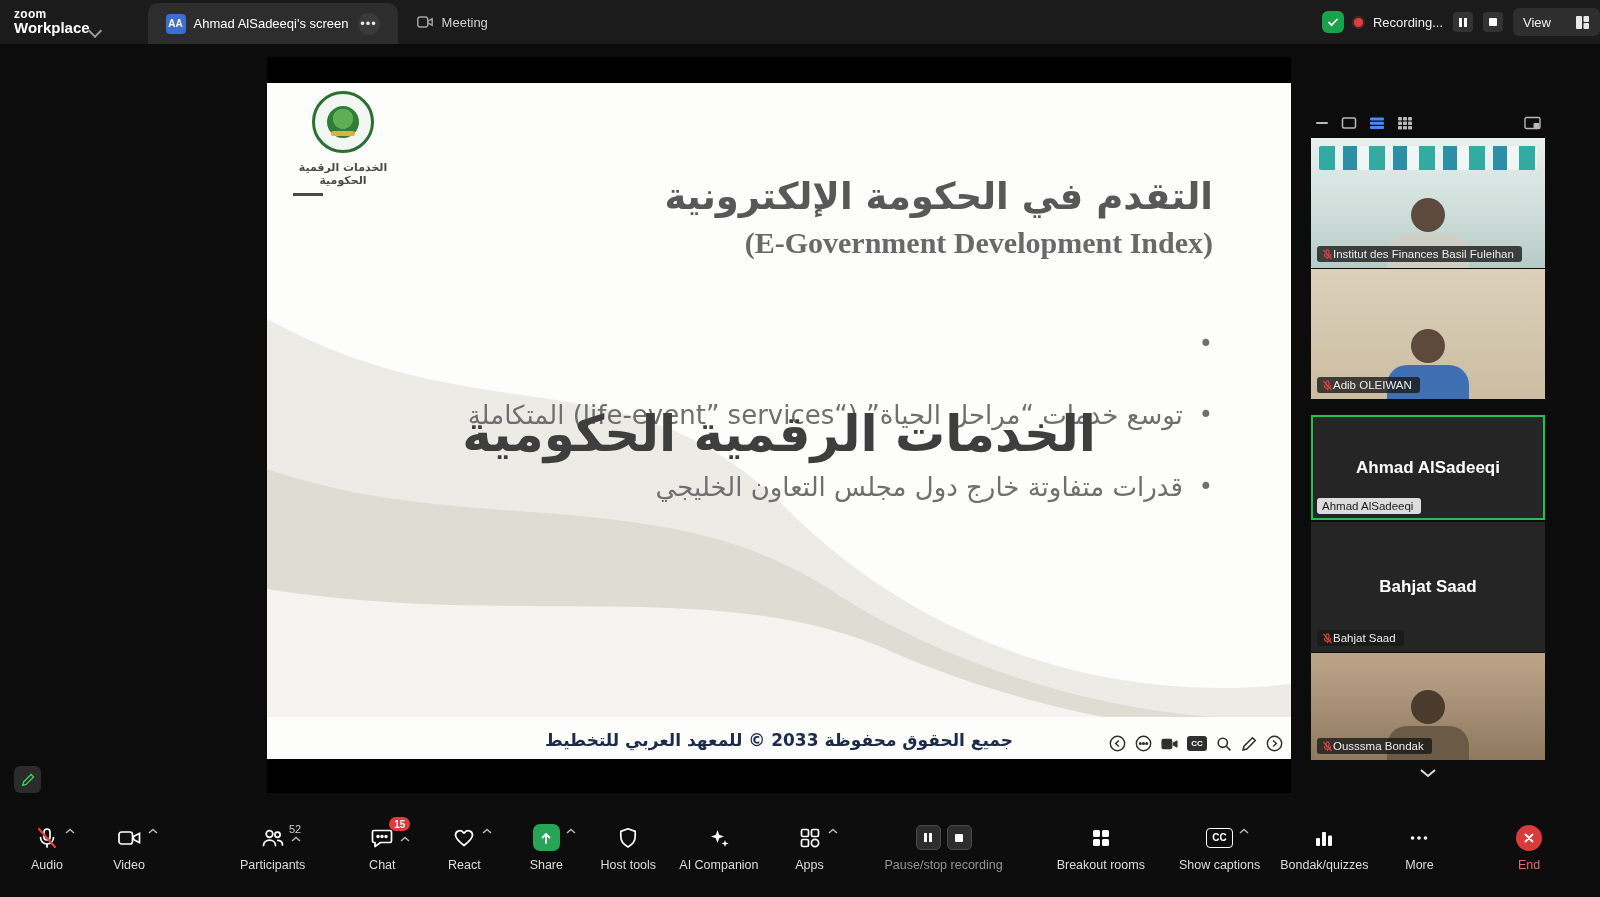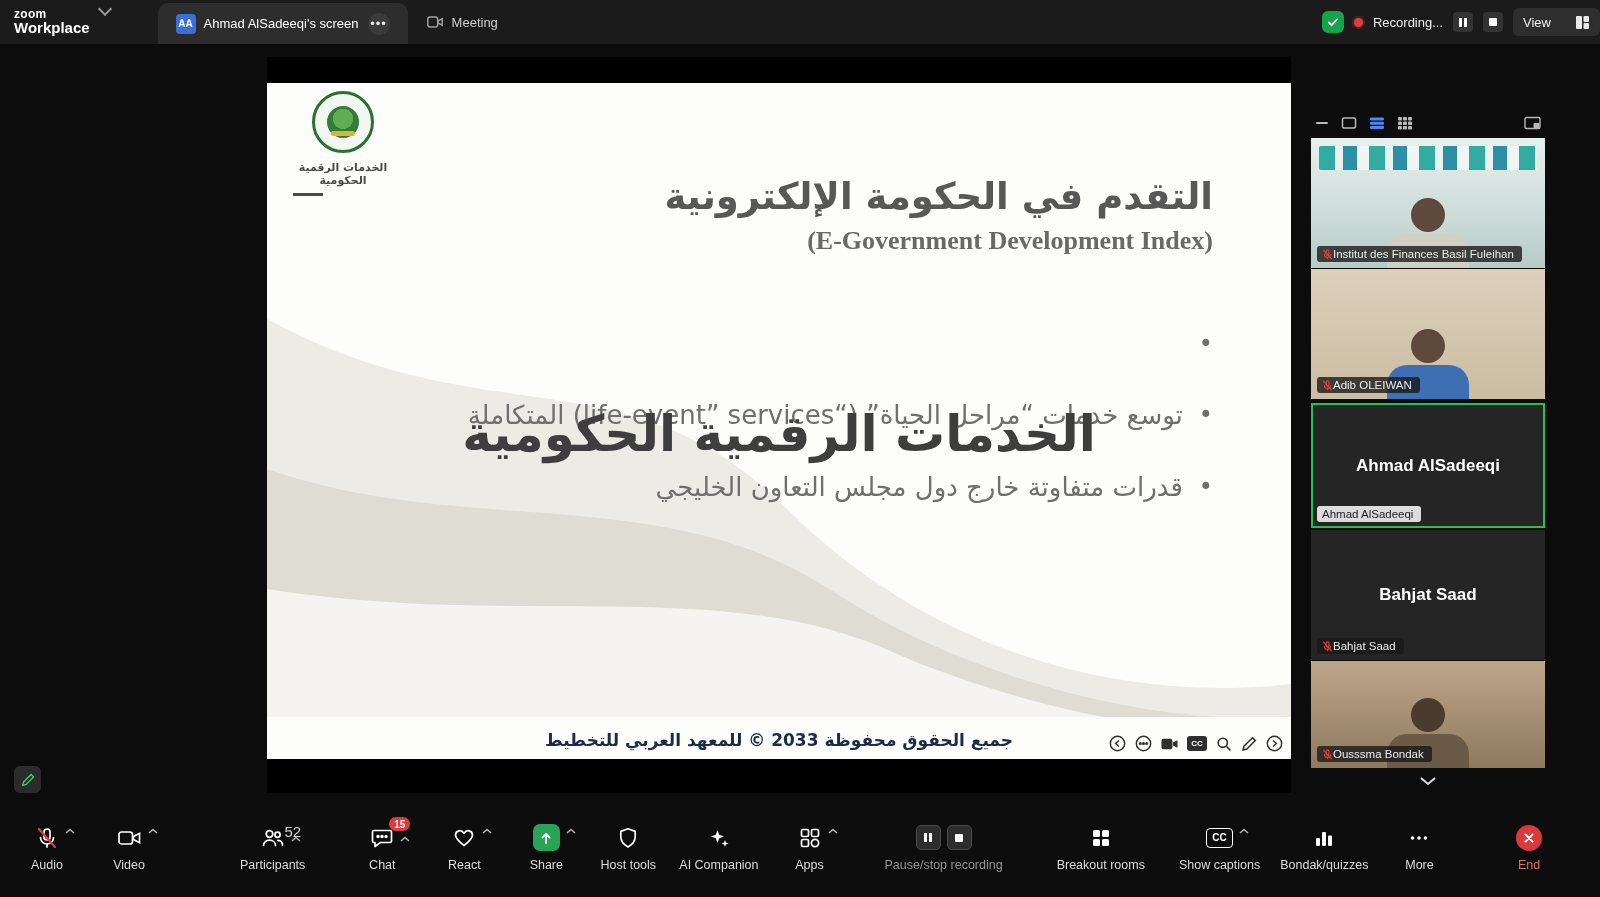--- a/index.html
+++ b/index.html
@@ -1,20 +1,20 @@
 <!DOCTYPE html>
 <html><head>
 <meta charset="utf-8">
 <style>
   * { margin:0; padding:0; box-sizing:border-box; }
   html,body { width:1600px; height:897px; background:#0c0c0c; font-family:"Liberation Sans", sans-serif; overflow:hidden; position:relative; color:#eee; }
 
   
   .top-bar { position:absolute; left:0; top:0; width:1600px; height:44px; background:#1b1b1b; display:flex; align-items:center; }
-  .brand { display:flex; align-items:flex-start; gap:10px; padding:0 14px; }
+  .brand { display:flex; align-items:flex-end; padding:0 14px; }
   .brand-text { line-height:1.05; }
   .brand-z { font-size:12px; font-weight:bold; color:#fff; letter-spacing:.3px; }
   .brand-w { font-size:15px; font-weight:bold; color:#fff; }
   .chev-down { width:10px; height:10px; border-right:2px solid #9a9a9a; border-bottom:2px solid #9a9a9a; transform:rotate(45deg); margin-top:-4px; }
   .tabs { display:flex; align-items:flex-end; height:44px; margin-left:34px; }
   .tab { height:44px; display:flex; align-items:center; gap:8px; padding:0 18px; color:#cfcfcf; font-size:13px; min-width:250px; }
   .tab.active { background:#2d2d2d; border-radius:10px 10px 0 0; height:41px; color:#fff; }
   .tab-ico { width:18px; height:18px; opacity:.85; }
   .aa-badge { width:20px; height:20px; border-radius:4px; background:#3c6fd6; color:#fff; font-size:10px; font-weight:bold; display:flex; align-items:center; justify-content:center; }
   .tab-ellipsis { margin-left:auto; width:22px; height:22px; border-radius:50%; background:#3a3a3a; color:#e8e8e8; display:flex; align-items:center; justify-content:center; font-size:13px; letter-spacing:1px; }
@@ -33,39 +33,39 @@
   .slide { position:absolute; left:0; top:26px; width:1024px; height:676px; background:#fdfdfc; overflow:hidden; font-family:"DejaVu Sans", sans-serif; }
   .swoosh { position:absolute; left:0; bottom:0; width:1024px; height:710px; }
   .slide-logo { position:absolute; left:16px; top:8px; width:120px; text-align:center; }
   .logo-ring { width:62px; height:62px; border-radius:50%; border:3px solid #2c6e33; background:#f2f8f1; margin:0 auto; display:flex; align-items:center; justify-content:center; }
   .logo-core { width:32px; height:32px; border-radius:50%; background:radial-gradient(circle at 50% 40%, #5fae56 0 40%, #2f7d37 41% 75%, #215a27 76%); position:relative; }
   .logo-core::after { content:""; position:absolute; left:4px; right:4px; bottom:2px; height:5px; background:#d8b43a; border-radius:2px; }
   .logo-caption { margin-top:8px; font-size:11px; font-weight:bold; color:#4a4a4a; }
   .logo-dash { width:30px; height:3px; background:#4a4a4a; margin:6px 0 0 10px; }
   .slide-title { position:absolute; right:78px; top:92px; text-align:right; z-index:2; }
   .slide-title .ar { font-size:37px; font-weight:bold; color:#585858; }
-  .slide-title .en { font-family:"Liberation Serif", serif; font-size:26px; font-weight:bold; color:#696969; margin-top:8px; }
+  .slide-title .en { font-family:"Liberation Serif", serif; font-size:30px; font-weight:bold; color:#696969; margin-top:8px; }
   .bullets { position:absolute; right:78px; top:246px; width:780px; direction:rtl; z-index:1; }
   .bullet { display:flex; gap:16px; align-items:flex-start; margin-bottom:41px; font-size:26px; color:#6f6f6f; line-height:1.2; }
   .bullet .dot { font-size:24px; color:#6f6f6f; margin-top:1px; }
   .watermark { position:absolute; left:0; right:0; top:322px; text-align:center; font-size:50px; font-weight:bold; color:#3e3e3e; z-index:3; letter-spacing:1px; }
   .slide-footer { position:absolute; left:0; right:0; bottom:9px; text-align:center; font-size:17px; font-weight:bold; color:#1c2b4a; z-index:4; }
   .slide-controls { position:absolute; right:8px; bottom:7px; display:flex; align-items:center; gap:9px; z-index:5; }
   .cc-chip { width:20px; height:15px; background:#2f2f2f; color:#fff; border-radius:3px; font-size:8px; font-weight:bold; display:flex; align-items:center; justify-content:center; font-family:"Liberation Sans", sans-serif; }
 
   
   .annotate-btn { position:absolute; left:14px; top:766px; width:27px; height:27px; background:#2b2b2b; border-radius:6px; display:flex; align-items:center; justify-content:center; }
 
   
   .sidebar { position:absolute; left:1311px; top:110px; width:234px; }
   .sb-controls { display:flex; align-items:center; gap:12px; height:26px; padding:0 4px; margin-bottom:2px; }
   .sb-spacer { flex:1; }
   .tile { position:relative; width:234px; height:130px; background:#252525; overflow:hidden; }
   .tile + .tile { margin-top:1px; }
-  .tile.active { border:2px solid #25c14e; height:125px; margin-top:4px; margin-bottom:2px; }
+  .tile.active { border:2px solid #25c14e; height:105px; margin-top:16px; margin-bottom:2px; }
   .tile.short { height:107px; }
   .tile-name-center { position:absolute; left:0; right:0; top:50%; transform:translateY(-50%); text-align:center; font-size:17px; font-weight:bold; color:#fff; }
   .pill { position:absolute; left:6px; bottom:6px; background:rgba(25,25,25,.8); border-radius:3px; padding:2px 8px 2px 5px; display:flex; align-items:center; font-size:11.5px; color:#ececec; max-width:220px; white-space:nowrap; }
   .tile.active .pill { background:#dcdcdc; color:#1b1b1b; left:4px; bottom:4px; }
   .v1 { background:linear-gradient(180deg,#e8f0ee 0%,#cfdeda 55%,#b7cbc6 100%); }
   .v1::before { content:""; position:absolute; top:8px; left:8px; right:8px; height:24px; border-radius:2px; opacity:.85;
     background:repeating-linear-gradient(90deg,#13a095 0 16px,#eaf5f3 16px 24px,#0d7f9a 24px 38px,#f3f8f7 38px 50px); }
   .v2 { background:linear-gradient(180deg,#dcd0bb 0%,#cbbda2 100%); }
   .v5 { background:linear-gradient(180deg,#bda58a 0%,#94causes 100%); }
   .v5 { background:linear-gradient(180deg,#bda58a 0%,#8f7a5f 100%); }
@@ -78,21 +78,21 @@
   .sb-more { width:234px; display:flex; justify-content:center; padding-top:8px; }
 
   
   .toolbar { position:absolute; left:0; top:815px; width:1600px; height:82px; background:#0d0d0d; display:flex; align-items:flex-start; padding:9px 14px 0 16px; gap:20px; }
   .tb-item { display:flex; flex-direction:column; align-items:center; gap:7px; min-width:62px; cursor:default; }
   .tb-ico-wrap { position:relative; height:27px; display:flex; align-items:center; justify-content:center; }
   .tb-label { font-size:12.5px; color:#dcdcdc; white-space:nowrap; }
   .tb-label.dim { color:#949494; }
   .tb-label.end { color:#e06c6c; }
   .tb-chev { position:absolute; right:-16px; top:4px; }
-  .tb-count { position:absolute; right:-16px; top:-1px; font-size:15px; color:#cfcfcf; }
+  .tb-count { position:absolute; right:-16px; top:-1px; font-size:11px; color:#cfcfcf; }
   .tb-badge { position:absolute; right:-16px; top:-7px; background:#e0393e; color:#fff; font-size:10px; font-weight:bold; padding:1.5px 5px; border-radius:9px; }
   .share-ico { width:27px; height:27px; border-radius:7px; background:#27a457; display:flex; align-items:center; justify-content:center; }
   .recbtns { display:flex; gap:6px; }
   .recbtn { width:25px; height:25px; border-radius:5px; background:#2d2d2d; border:1px solid #4a4a4a; display:flex; align-items:center; justify-content:center; }
   .cc-big { width:27px; height:20px; border:1.8px solid #fff; border-radius:4px; color:#fff; font-size:10px; font-weight:bold; display:flex; align-items:center; justify-content:center; }
   .end-ico { width:26px; height:26px; border-radius:50%; background:#d93a3a; display:flex; align-items:center; justify-content:center; }
   svg { display:block; }
 </style>
 </head>
 <body>

